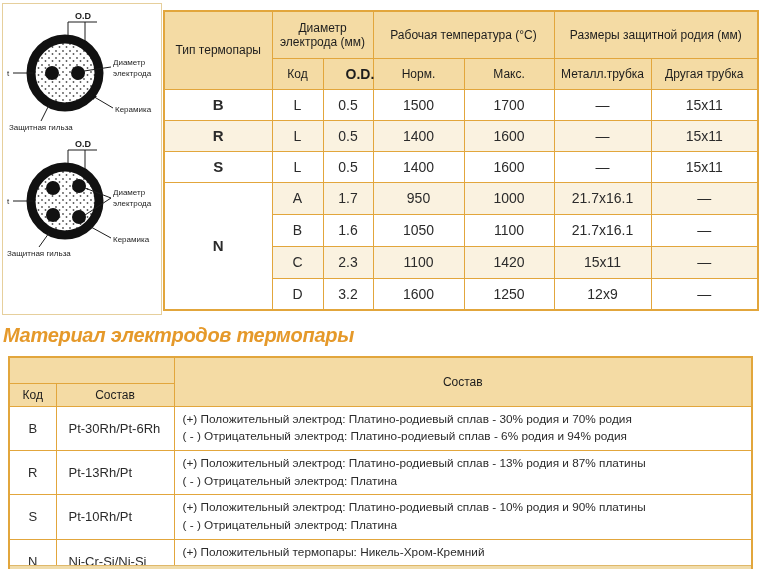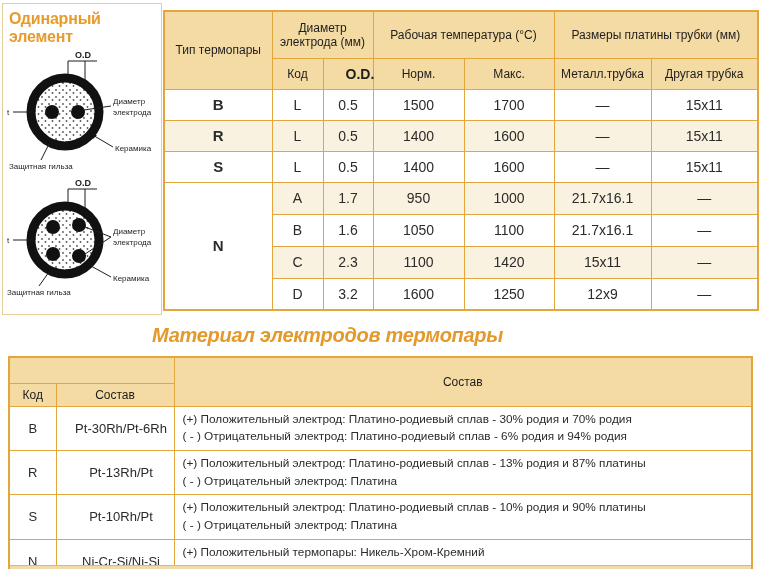--- a/index.html
+++ b/index.html
@@ -35,45 +35,43 @@
     border:2px solid #e2a63c; font-size:14px;
   }
   .spec-table .type-cell { font-weight:bold; font-size:15px; }
   .spec-table .od-hdr { font-weight:bold; font-size:14px;padding-left:22px; }
 
   
   .section-title {
     position:absolute; left:3px; top:324px; width:500px;
     color:#e5992a; font-weight:bold; font-style:italic; font-size:20px;
     letter-spacing:-0.3px;
-    text-align:right;
   }
 
   
   .mat-table {
     position:absolute; left:8px; top:356px; width:743px;
     border:2px solid #e2a63c; font-size:13px; background:#ffffff;
   }
   .mat-table .code-cell { font-size:13px; }
-  .mat-table .comp-cell { text-align:center; padding-left:12px; }
+  .mat-table .comp-cell { text-align:left; padding-left:12px; }
   .mat-table .detail-cell {
     text-align:left; padding:4px 6px 4px 8px; font-size:11.8px; line-height:1.5;margin-left:45px;
   }
 
   .bottom-strip {
     position:absolute; left:10px; top:565px; width:741px; height:4px;
     background:#f0dcab; border-top:1px solid #dfb86a;
   }
 </style>
 </head>
 <body>
 
 <div class="left-panel">
 
-  <div class="panel-title">Одинарный элемент</div>
 
   <svg class="diagram-svg" width="154" height="128" viewBox="0 0 154 128">
     <defs>
       <pattern id="stip1" width="7" height="7" patternUnits="userSpaceOnUse">
         <rect width="7" height="7" fill="#ffffff"></rect>
         <circle cx="2" cy="2" r="0.9" fill="#555"></circle>
         <circle cx="5.5" cy="5" r="0.9" fill="#555"></circle>
       </pattern>
     </defs>
 
@@ -148,21 +146,21 @@
     <col style="width:91px">
       <col style="width:90px">
       <col style="width:97px">
       <col style="width:107px">
   </colgroup>
   <tbody>
       <tr style="height:47px">
     <td class="hdr" rowspan="2">Тип термопары</td>
     <td class="hdr" colspan="2">Диаметр электрода (мм)</td>
     <td class="hdr" colspan="2">Рабочая температура (°C)</td>
-    <td class="hdr" colspan="2">Размеры платины трубки (мм)</td>
+    <td class="hdr" colspan="2">Размеры защитной родия (мм)</td>
   </tr>
   <tr style="height:31px">
     <td class="hdr">Код</td>
     <td class="hdr od-hdr">O.D.</td>
     <td class="hdr">Норм.</td>
     <td class="hdr">Макс.</td>
     <td class="hdr">Металл.трубка</td>
     <td class="hdr">Другая трубка</td>
   </tr>
   <tr style="height:31px">

